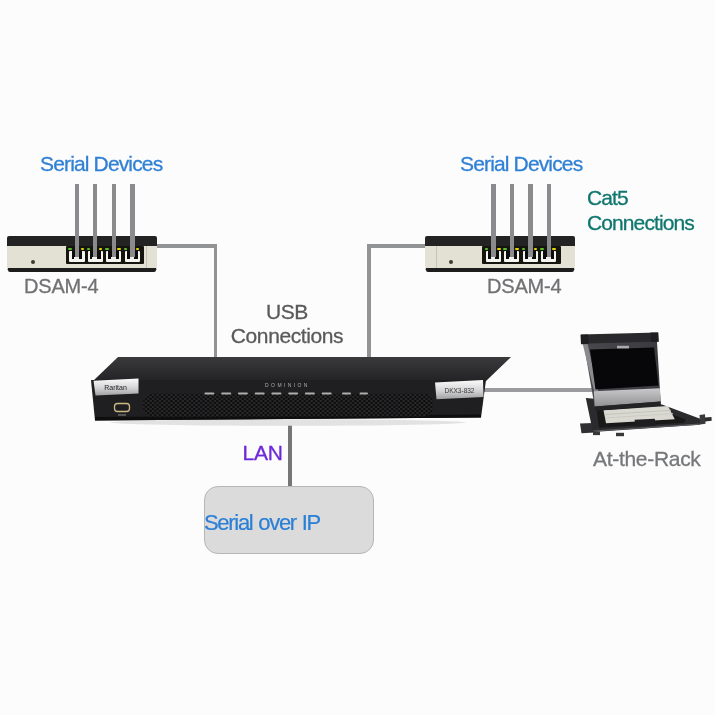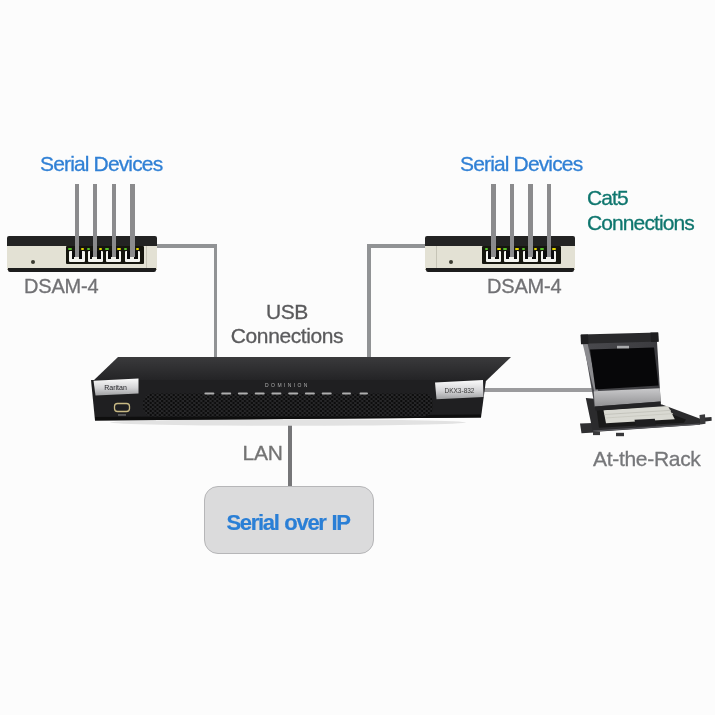--- a/index.html
+++ b/index.html
@@ -24,21 +24,21 @@
   .ledg{background:#55c028;}
   .ledy{background:#e3d600;}
 </style>
 </head>
 <body>
 
 <div class="lbl blue" style="left:40px;top:153.2px;width:120px;text-align:center;font-size:21px;letter-spacing:-0.85px;">Serial&nbsp;Devices</div>
 <div class="lbl blue" style="left:460px;top:153.2px;width:120px;text-align:center;font-size:21px;letter-spacing:-0.85px;">Serial&nbsp;Devices</div>
 <div class="lbl" style="left:587px;top:185.3px;line-height:25px;letter-spacing:-0.9px;">Cat5<br>Connections</div>
 <div class="lbl" style="left:207px;top:300.3px;width:160px;text-align:center;color:#5a5a5c;line-height:24px;letter-spacing:-0.4px;">USB<br>Connections</div>
-<div class="lbl" style="left:242.5px;top:441.5px;color:#737373;letter-spacing:-0.2px;">LAN</div>
+<div class="lbl" style="left:242.5px;top:441.5px;color:#6d28d9;letter-spacing:-0.2px;">LAN</div>
 <div class="lbl" style="left:593px;top:447.5px;color:#76777a;letter-spacing:-0.3px;">At-the-Rack</div>
 <div class="lbl" style="left:24px;top:276.3px;color:#717174;font-size:20px;letter-spacing:-0.2px;">DSAM-4</div>
 <div class="lbl" style="left:487px;top:276.3px;color:#717174;font-size:20px;letter-spacing:-0.2px;">DSAM-4</div>
 
 <div class="wire" style="left:155px;top:243.8px;width:62px;height:3.9px;"></div>
 <div class="wire" style="left:213.5px;top:243.8px;width:3.9px;height:119px;"></div>
 <div class="wire" style="left:367.3px;top:243.8px;width:3.9px;height:119px;"></div>
 <div class="wire" style="left:369px;top:243.8px;width:59px;height:3.9px;"></div>
 <div class="wire" style="left:287.6px;top:424px;width:4.4px;height:63px;background:#767678;"></div>
 <div class="wire" style="left:480px;top:388.4px;width:112px;height:3.6px;background:#9b9b9d;"></div>
@@ -190,13 +190,13 @@
   <polygon points="590,349.5 654,347.5 658.5,385.5 595.5,389.5" fill="#070709"></polygon>
 
   <rect x="617" y="345.8" width="12" height="2.6" fill="#aaabad"></rect>
 
   <polygon points="593.8,391.3 659.8,388.3 660.5,401.5 594.7,406.6" fill="url(#silver)"></polygon>
 
   <polygon points="594.7,406.4 660.5,401.4 661,405.8 595.5,410.8" fill="#232325"></polygon>
 </svg>
 
 <div class="abs" style="left:203.5px;top:485.5px;width:168px;height:66px;background:#dbdbdc;border:1px solid #b6b6b8;border-radius:14px;"></div>
-<div class="abs" style="left:204px;top:512.2px;width:168px;text-align:center;font-weight:bold;font-size:22px;line-height:1;letter-spacing:-1.3px;word-spacing:1px;color:#2a7fd6;-webkit-text-stroke:0.2px #2a7fd6;">Serial over IP</div>
+<div class="abs" style="left:204px;top:512.2px;width:168px;font-weight:normal;font-size:22px;line-height:1;letter-spacing:-1.3px;word-spacing:1px;color:#2a7fd6;-webkit-text-stroke:0.2px #2a7fd6;">Serial over IP</div>
 
 </body></html>

